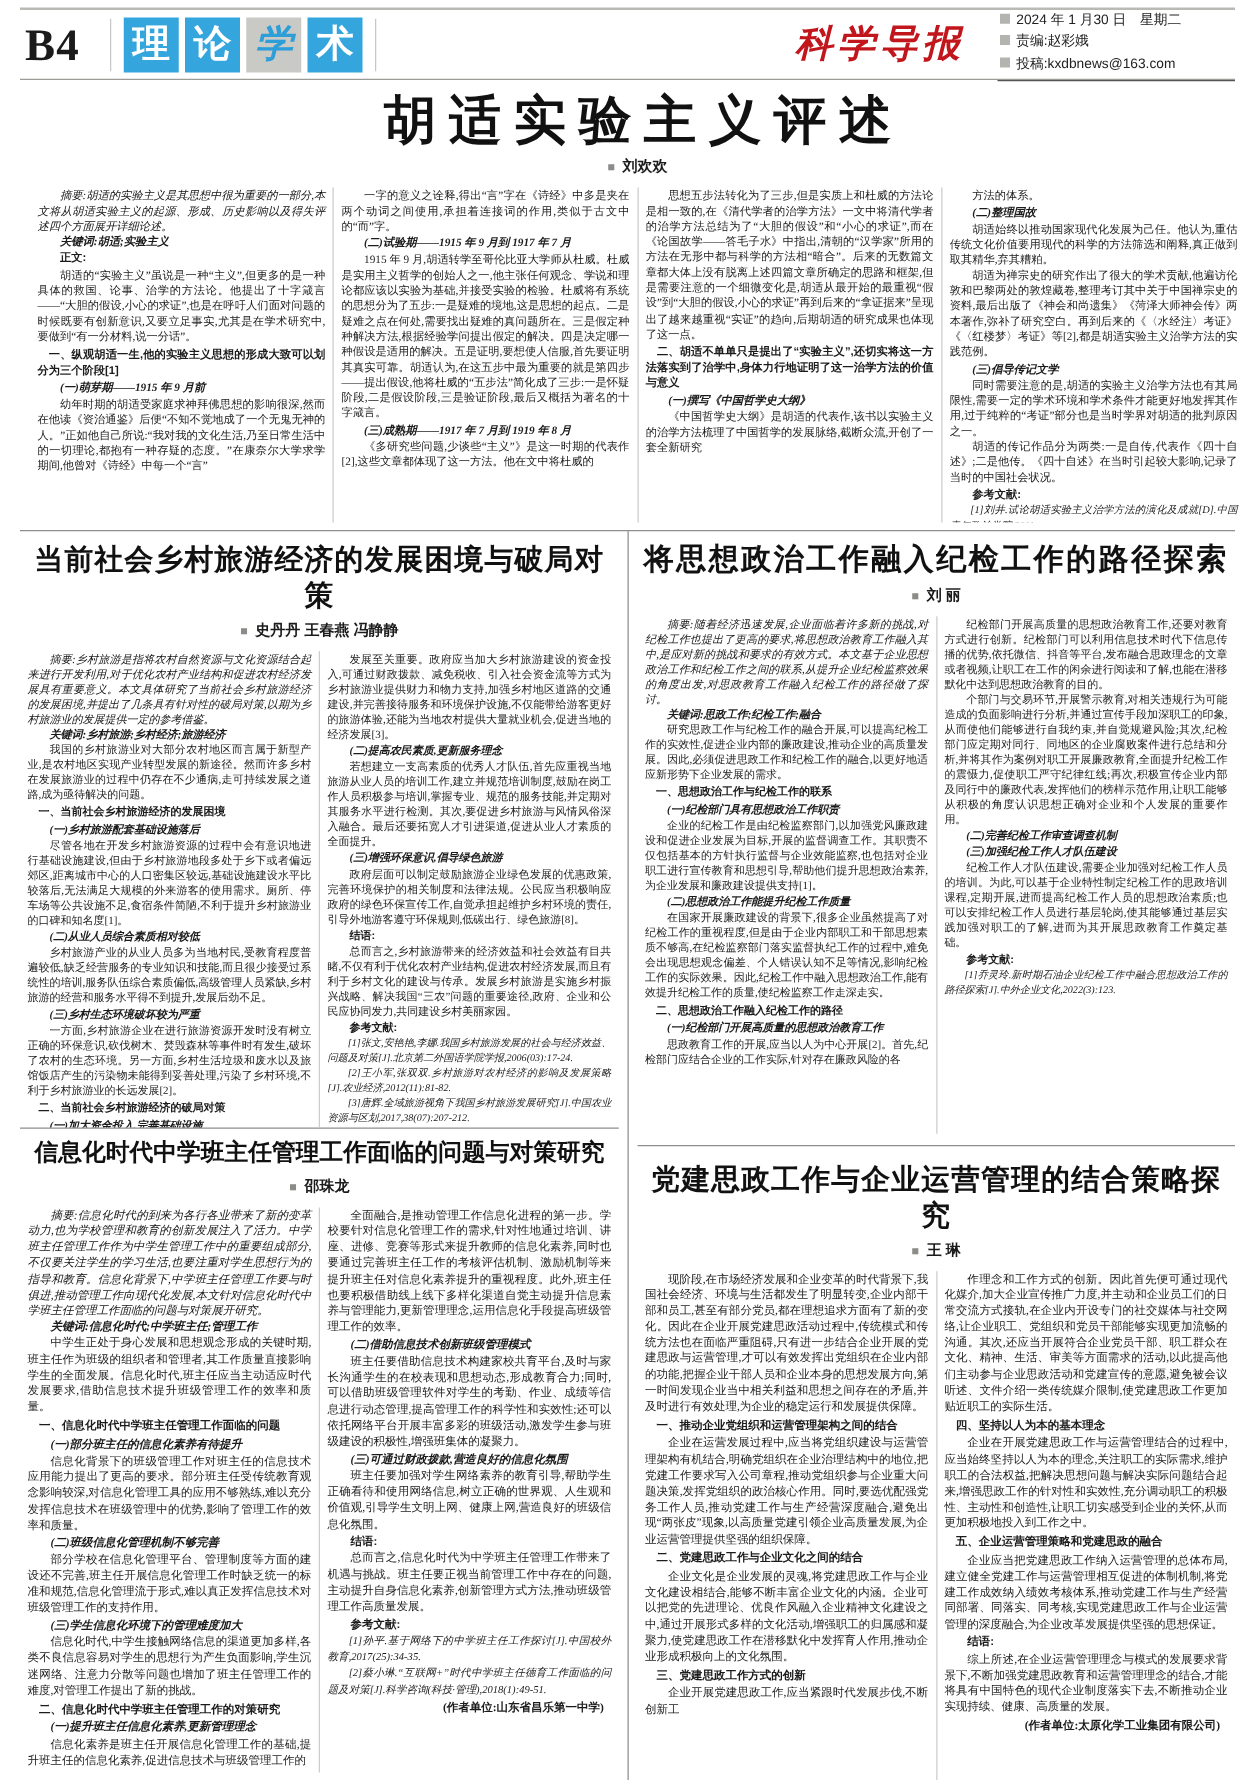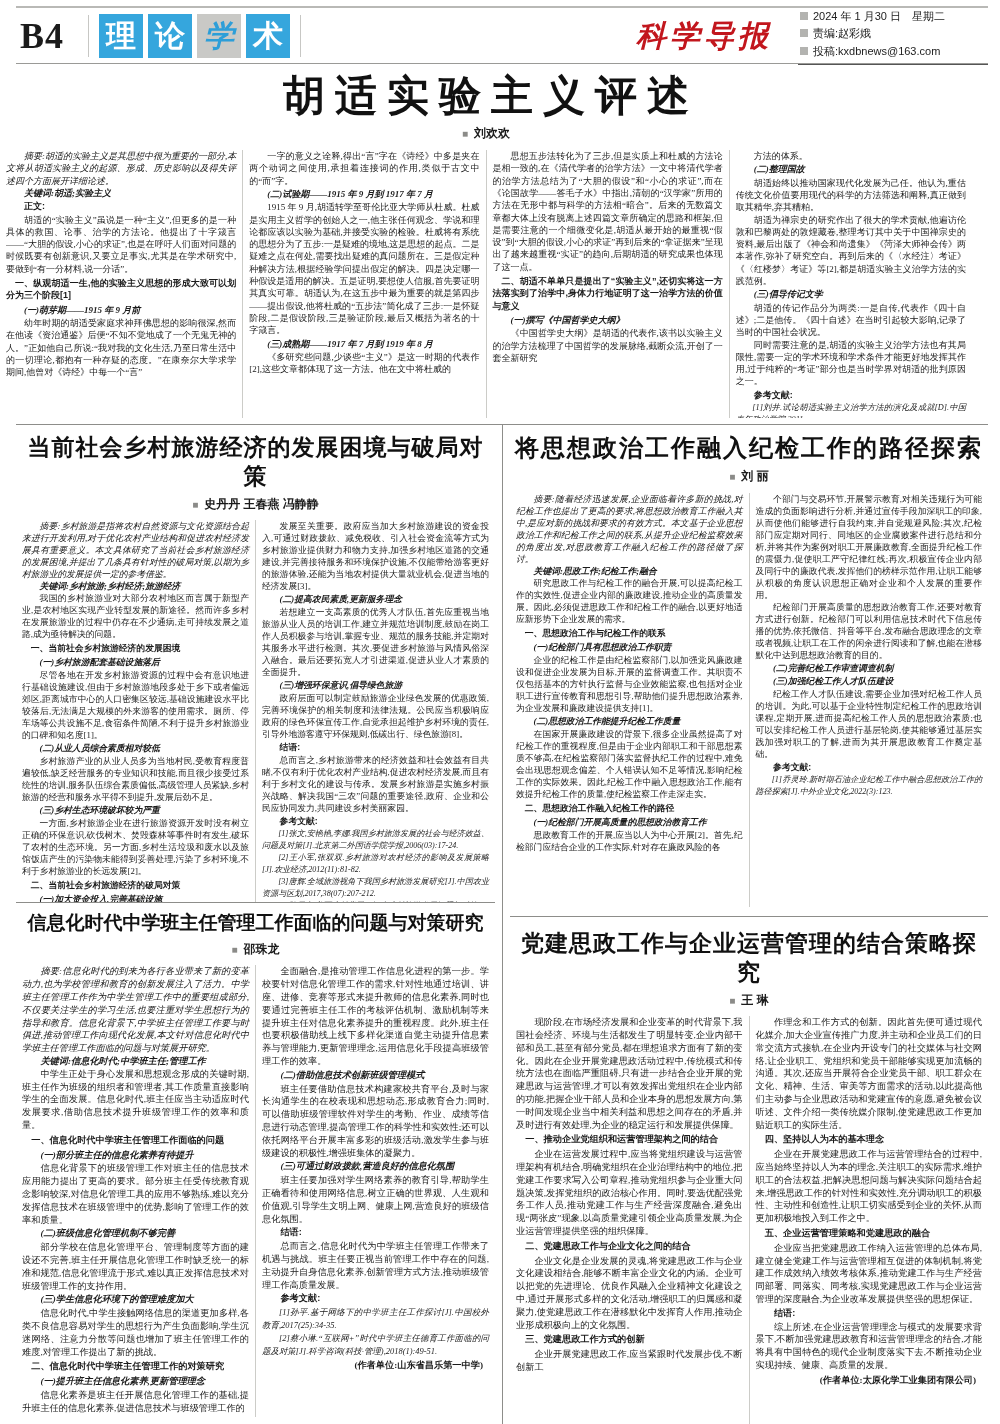--- a/index.html
+++ b/index.html
@@ -32,21 +32,21 @@
   .t3{font-size:24px;letter-spacing:2px;line-height:1.25;}
   .t4{font-size:19px;letter-spacing:0;line-height:1.3;}
   .t5{font-size:23px;letter-spacing:1px;line-height:1.25;}
   .byline{text-align:center;font:700 12px/1.4 "Liberation Sans",sans-serif;margin-top:5px;}
   .marker{color:#8b8b88;margin-right:6px;font-size:10px;}
 
   .cols{display:flex;margin-top:8px;align-items:stretch;}
   .col{flex:1 1 0;overflow:hidden;padding:0 6px;text-align:justify;}
   .col + .col{border-left:1px solid #ccccc8;}
 
-  .art1{position:absolute;top:72px;left:0;width:972px;height:350px;}
+  .art1{position:absolute;top:72px;left:24px;width:972px;height:350px;}
   .art1 .cols{height:268px;}
   .art1 .col{font-size:9px;line-height:12.3px;}
 
   .bottom{position:absolute;top:424px;left:16px;right:12px;bottom:0;display:flex;border-top:1px solid #8d8d8a;}
   .half{overflow:hidden;}
   .half-l{width:487px;border-right:1px solid #8d8d8a;padding-right:7px;}
   .half-r{flex:1;padding-left:7px;}
 
   .a2{height:478px;border-bottom:1px solid #8d8d8a;padding-top:8px;}
   .a2 .cols{height:404px;}
@@ -119,22 +119,22 @@
           <div class="b-h1">二、胡适不单单只是提出了“实验主义”,还切实将这一方法落实到了治学中,身体力行地证明了这一治学方法的价值与意义</div>
           <div class="b-h2">(一)撰写《中国哲学史大纲》</div>
           <div class="b-p">《中国哲学史大纲》是胡适的代表作,该书以实验主义的治学方法梳理了中国哲学的发展脉络,截断众流,开创了一套全新研究</div>
         </div>
         <div class="col">
           <div class="b-p">方法的体系。</div>
           <div class="b-h2">(二)整理国故</div>
           <div class="b-p">胡适始终以推动国家现代化发展为己任。他认为,重估传统文化价值要用现代的科学的方法筛选和阐释,真正做到取其精华,弃其糟粕。</div>
           <div class="b-p">胡适为禅宗史的研究作出了很大的学术贡献,他遍访伦敦和巴黎两处的敦煌藏卷,整理考订其中关于中国禅宗史的资料,最后出版了《神会和尚遗集》《菏泽大师神会传》两本著作,弥补了研究空白。再到后来的《〈水经注〉考证》《〈红楼梦〉考证》等[2],都是胡适实验主义治学方法的实践范例。</div>
           <div class="b-h2">(三)倡导传记文学</div>
+          <div class="b-p">同时需要注意的是,胡适的实验主义治学方法也有其局限性,需要一定的学术环境和学术条件才能更好地发挥其作用,过于纯粹的“考证”部分也是当时学界对胡适的批判原因之一。</div>
           <div class="b-p">胡适的传记作品分为两类:一是自传,代表作《四十自述》;二是他传。《四十自述》在当时引起较大影响,记录了当时的中国社会状况。</div>
-          <div class="b-p">同时需要注意的是,胡适的实验主义治学方法也有其局限性,需要一定的学术环境和学术条件才能更好地发挥其作用,过于纯粹的“考证”部分也是当时学界对胡适的批判原因之一。</div>
           <div class="b-refh">参考文献:</div>
           <div class="b-ref">[1]刘井.试论胡适实验主义治学方法的演化及成就[D].中国青年政治学院,2011.</div>
         </div>
       </div>
   </div>
 
   <div class="bottom">
     <div class="half half-l">
 
       <div class="art a2">
@@ -221,22 +221,22 @@
               <div class="b-h1">一、思想政治工作与纪检工作的联系</div>
               <div class="b-h2">(一)纪检部门具有思想政治工作职责</div>
               <div class="b-p">企业的纪检工作是由纪检监察部门,以加强党风廉政建设和促进企业发展为目标,开展的监督调查工作。其职责不仅包括基本的方针执行监督与企业效能监察,也包括对企业职工进行宣传教育和思想引导,帮助他们提升思想政治素养,为企业发展和廉政建设提供支持[1]。</div>
               <div class="b-h2">(二)思想政治工作能提升纪检工作质量</div>
               <div class="b-p">在国家开展廉政建设的背景下,很多企业虽然提高了对纪检工作的重视程度,但是由于企业内部职工和干部思想素质不够高,在纪检监察部门落实监督执纪工作的过程中,难免会出现思想观念偏差、个人错误认知不足等情况,影响纪检工作的实际效果。因此,纪检工作中融入思想政治工作,能有效提升纪检工作的质量,使纪检监察工作走深走实。</div>
               <div class="b-h1">二、思想政治工作融入纪检工作的路径</div>
               <div class="b-h2">(一)纪检部门开展高质量的思想政治教育工作</div>
               <div class="b-p">思政教育工作的开展,应当以人为中心开展[2]。首先,纪检部门应结合企业的工作实际,针对存在廉政风险的各</div>
             </div>
             <div class="col">
+              <div class="b-p">纪检部门开展高质量的思想政治教育工作,还要对教育方式进行创新。纪检部门可以利用信息技术时代下信息传播的优势,依托微信、抖音等平台,发布融合思政理念的文章或者视频,让职工在工作的闲余进行阅读和了解,也能在潜移默化中达到思想政治教育的目的。</div>
               <div class="b-p">个部门与交易环节,开展警示教育,对相关违规行为可能造成的负面影响进行分析,并通过宣传手段加深职工的印象,从而使他们能够进行自我约束,并自觉规避风险;其次,纪检部门应定期对同行、同地区的企业腐败案件进行总结和分析,并将其作为案例对职工开展廉政教育,全面提升纪检工作的震慑力,促使职工严守纪律红线;再次,积极宣传企业内部及同行中的廉政代表,发挥他们的榜样示范作用,让职工能够从积极的角度认识思想正确对企业和个人发展的重要作用。</div>
-              <div class="b-p">纪检部门开展高质量的思想政治教育工作,还要对教育方式进行创新。纪检部门可以利用信息技术时代下信息传播的优势,依托微信、抖音等平台,发布融合思政理念的文章或者视频,让职工在工作的闲余进行阅读和了解,也能在潜移默化中达到思想政治教育的目的。</div>
               <div class="b-h2">(二)完善纪检工作审查调查机制</div>
               <div class="b-h2">(三)加强纪检工作人才队伍建设</div>
               <div class="b-p">纪检工作人才队伍建设,需要企业加强对纪检工作人员的培训。为此,可以基于企业特性制定纪检工作的思政培训课程,定期开展,进而提高纪检工作人员的思想政治素质;也可以安排纪检工作人员进行基层轮岗,使其能够通过基层实践加强对职工的了解,进而为其开展思政教育工作奠定基础。</div>
               <div class="b-refh">参考文献:</div>
               <div class="b-ref">[1]乔灵玲.新时期石油企业纪检工作中融合思想政治工作的路径探索[J].中外企业文化,2022(3):123.</div>
             </div>
           </div>
       </div>
 
       <div class="art a5">

